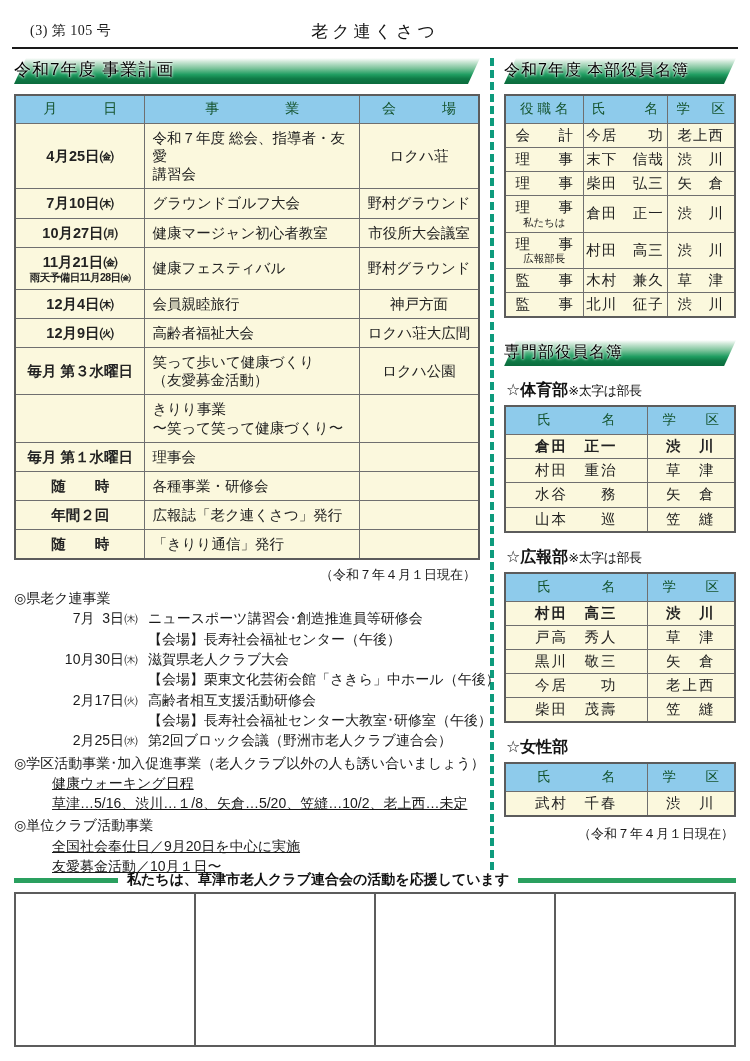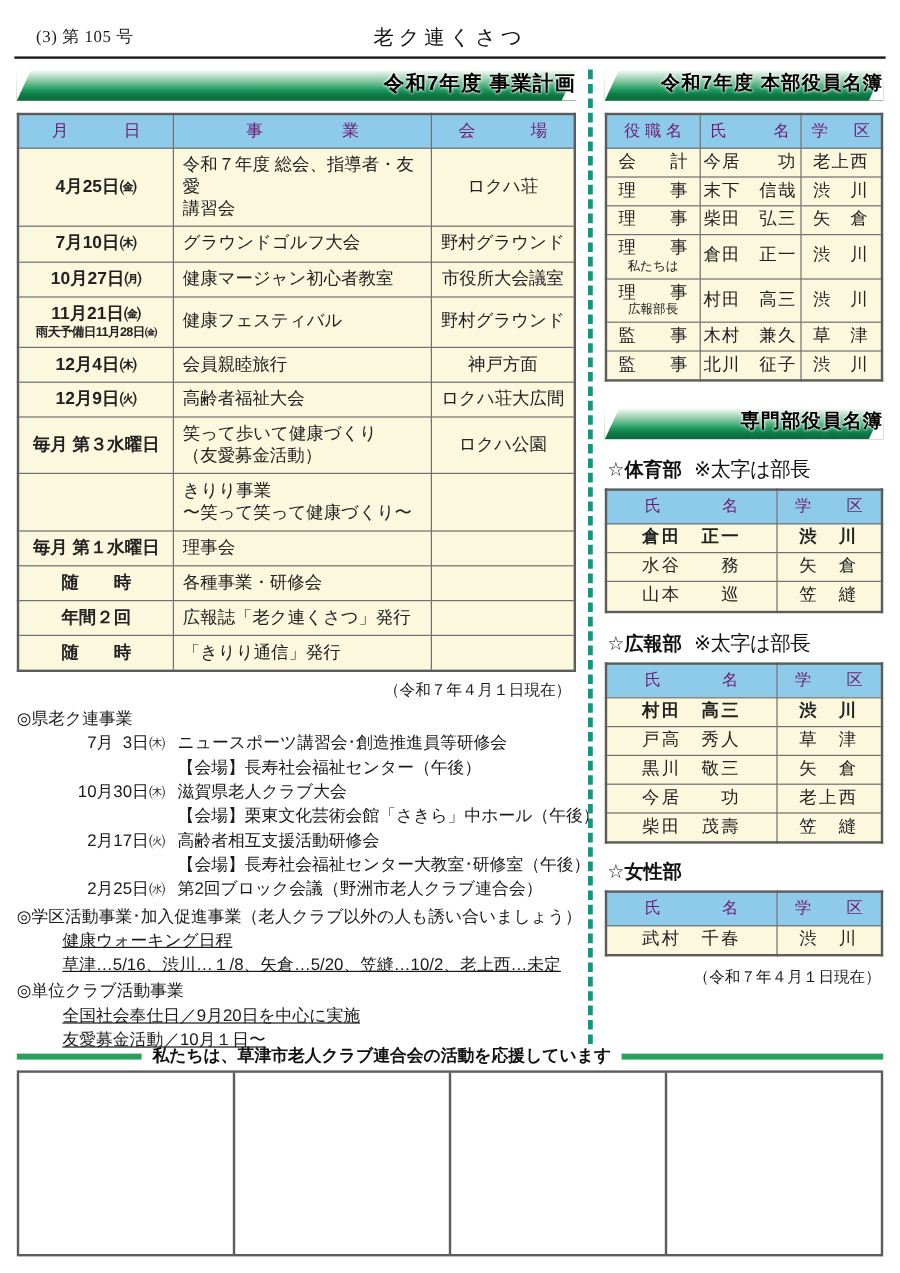--- a/index.html
+++ b/index.html
@@ -82,42 +82,42 @@
   .banner .cap-l, .banner .cap-r {
     position: absolute;
     top: 0; width: 12px; height: 26px;
     background: #ffffff;
   }
   .banner .cap-l { left: 0;  clip-path: polygon(0 0, 100% 0, 0 100%); }
   .banner .cap-r { right: 0; clip-path: polygon(100% 0, 100% 100%, 0 100%); }
   .banner .btitle {
     position: absolute;
     left: 0; right: 0; top: 1px;
-    text-align: right;
+    text-align: left;
     font-size: 17px;
-    font-weight: bold;
+    font-weight: normal;
     color: #000;
     letter-spacing: 1px;
     line-height: 22px;
     text-shadow: 0 0 2px #fff, 0 0 3px #fff;
   }
   .banner.narrow .btitle { font-size: 16px; }
 
   
   table {
     border-collapse: collapse;
     width: 100%;
     background: #fbf8dd;
   }
   table, th, td {
     border: 1px solid #6f6f6f;
   }
   th {
     background: #8ecbeb;
-    color: #701a75;
+    color: #14532d;
     font-size: 14px;
     font-weight: normal;
     letter-spacing: 6px;
     padding: 4px 0 5px 0;
     text-indent: 6px;
   }
   td {
     background: #fbf8dd;
     font-size: 14.5px;
     color: #222;
@@ -194,23 +194,22 @@
   }
   .tbl-officers td .r1 { letter-spacing: 7px; text-indent: 7px; display:block; }
 
   .sec-head {
     margin: 14px 0 4px 2px;
     font-size: 16px;
     font-weight: bold;
     color: #111;
   }
   .sec-head .note {
-    font-size: 17px;
+    font-size: 13px;
     font-weight: normal;
-    margin-left: 10px;
     letter-spacing: -0.5px;
   }
   .tbl-dept { border: 2px solid #5c5c5c; }
   .tbl-dept col.c-n { width: 142px; }
   .tbl-dept col.c-a { width: 88px; }
   .tbl-dept th { letter-spacing: 8px; text-indent: 8px; font-size: 13.5px; }
   .tbl-dept td {
     text-align: center;
     font-size: 14.5px;
     padding: 2px 4px 3px 4px;
@@ -484,20 +483,24 @@
             <th>氏　　名</th>
             <th>学　区</th>
           </tr>
         </thead>
         <tbody>
           <tr>
             <td class="bold">倉田　正一</td>
             <td class="bold">渋　川</td>
           </tr>
           <tr>
+            <td>村田　重治</td>
+            <td>草　津</td>
+          </tr>
+          <tr>
             <td>水谷　　務</td>
             <td>矢　倉</td>
           </tr>
           <tr>
             <td>山本　　巡</td>
             <td>笠　縫</td>
           </tr>
         </tbody>
       </table>
       <div class="sec-head"><span>☆広報部</span><span class="note">※太字は部長</span></div>

